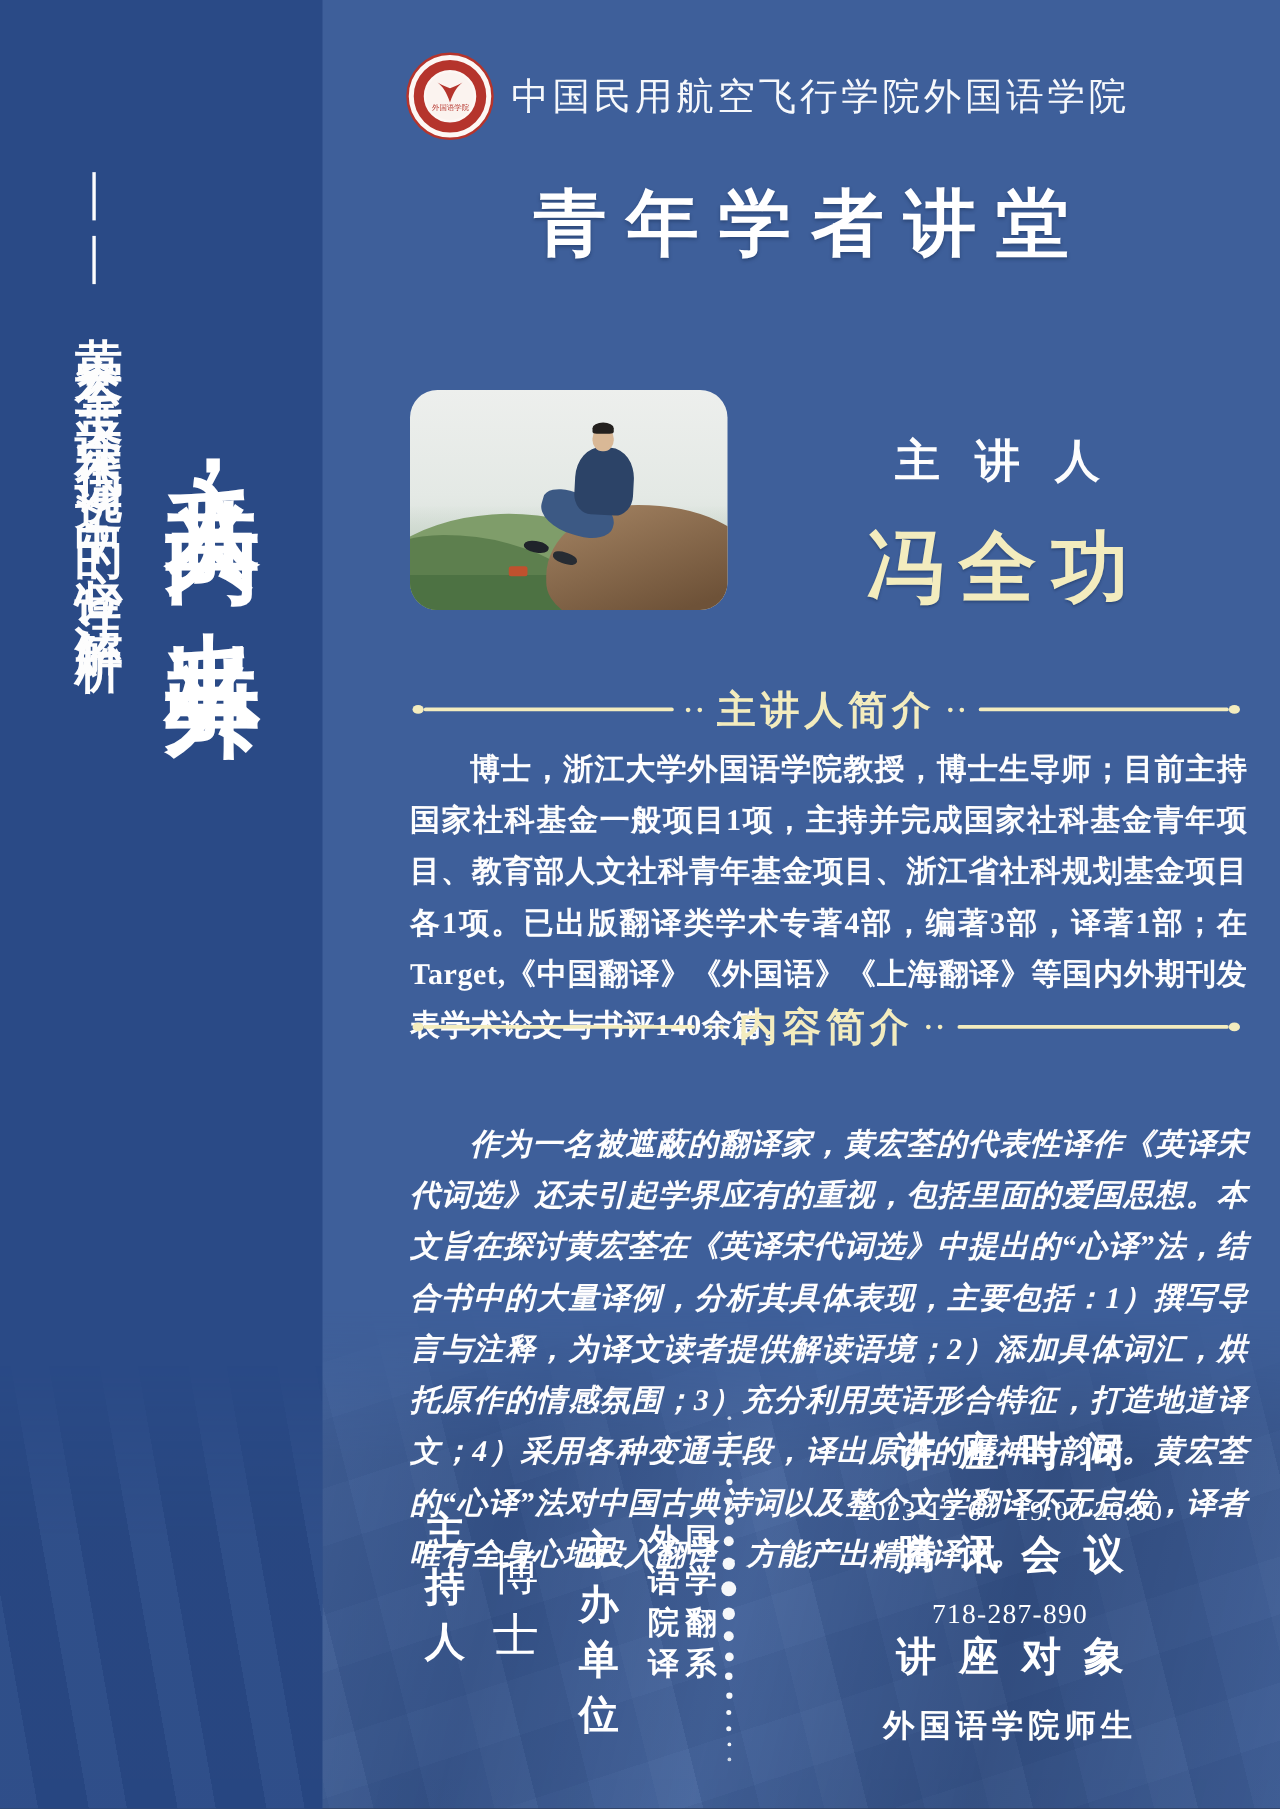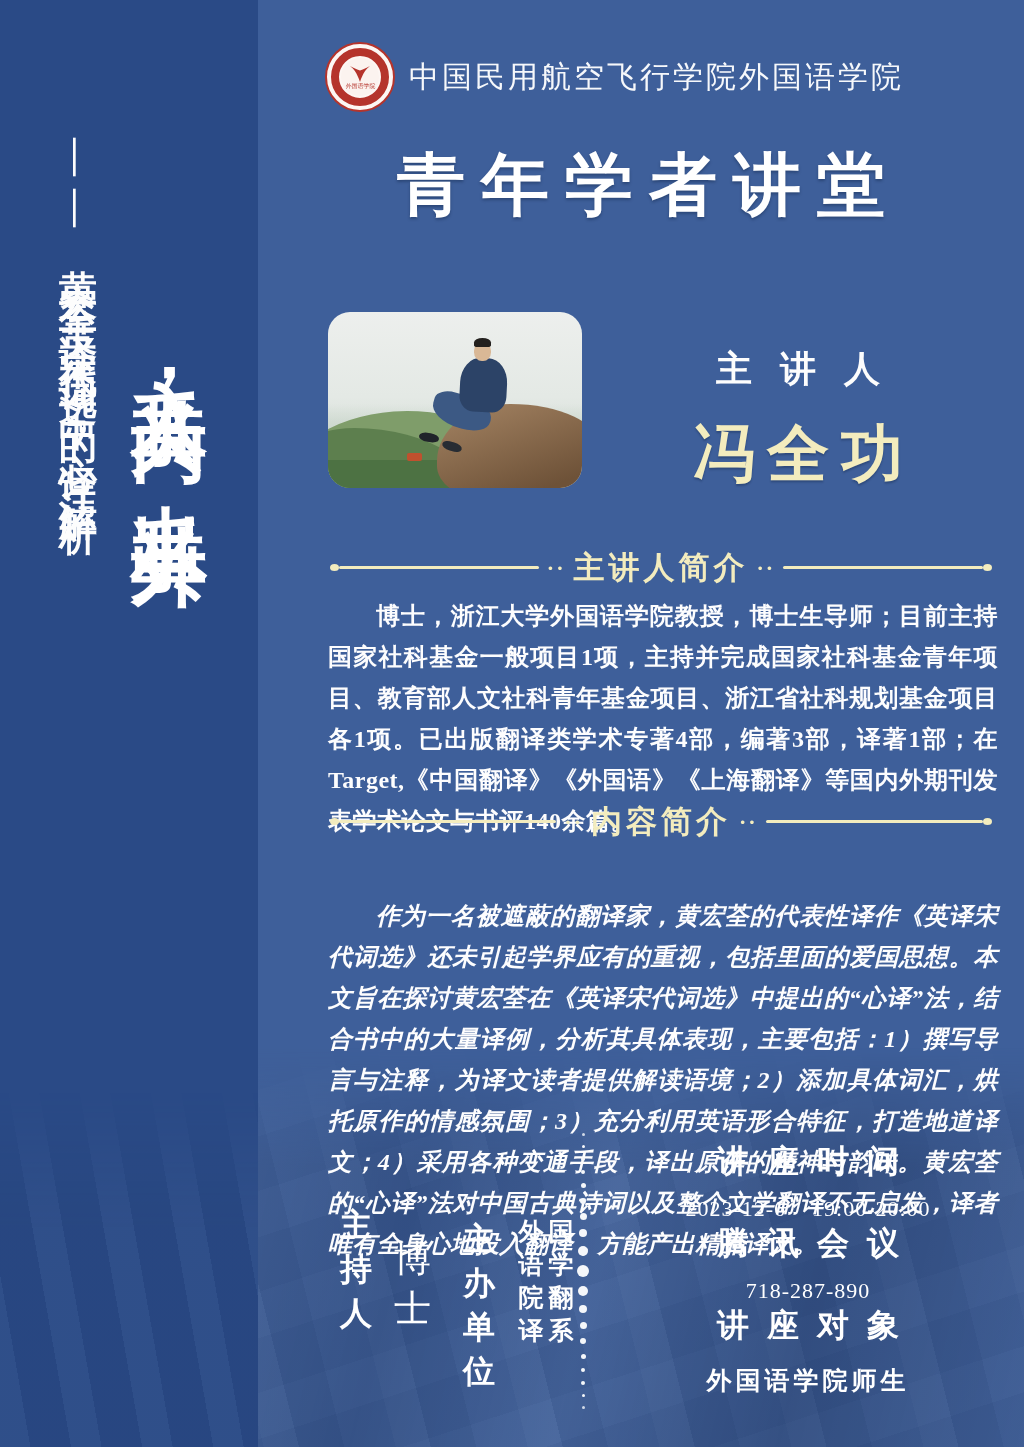--- a/index.html
+++ b/index.html
@@ -39,21 +39,21 @@
   .org-header{position:absolute;left:325px;top:42px;display:flex;align-items:center;gap:14px;}
   .seal{position:relative;width:70px;height:70px;border-radius:50%;background:#fdf7f4;border:2px solid #b5342c;box-sizing:border-box;flex:0 0 auto;}
   .seal-band{position:absolute;inset:4px;border-radius:50%;border:8px solid #b5342c;box-sizing:border-box;}
   .seal-core{position:absolute;inset:14px;border-radius:50%;background:#fbf3ef;display:flex;flex-direction:column;align-items:center;justify-content:center;overflow:hidden;}
   .seal-v{width:24px;height:18px;fill:#b5342c;}
   .seal-text{font-size:7px;color:#b5342c;line-height:1;transform:scale(.85);white-space:nowrap;}
   .org-name{font-size:30px;color:#f6f8fb;letter-spacing:3px;font-weight:500;}
   
   .main-title{
     position:absolute;left:258px;top:140px;width:766px;text-align:center;
-    font-size:68px;font-weight:800;letter-spacing:16px;padding-left:16px;box-sizing:border-box;
+    font-size:58px;font-weight:800;letter-spacing:16px;padding-left:16px;box-sizing:border-box;
     color:#ffffff;text-shadow:0 2px 3px rgba(10,25,55,.35);
   }
   
   .speaker-row{position:absolute;left:328px;top:312px;width:660px;height:176px;display:flex;}
   .photo{position:relative;width:254px;height:176px;border-radius:22px;overflow:hidden;flex:0 0 auto;
     background:linear-gradient(180deg,#edefed 0%,#e4e9e5 48%,#dde4de 62%);}
   .ph-haze{position:absolute;left:0;right:0;top:52%;height:16%;background:linear-gradient(180deg,rgba(208,218,208,0),rgba(186,202,188,.55));}
   .ph-hill-far{position:absolute;left:-18%;top:56%;width:95%;height:62%;background:#7f9d6a;border-radius:55% 60% 0 0/75% 85% 0 0;transform:rotate(-4deg);}
   .ph-hill-near{position:absolute;left:-24%;top:66%;width:88%;height:64%;background:#5d7f4e;border-radius:45% 70% 0 0/65% 90% 0 0;}
   .ph-grass{position:absolute;left:0;bottom:0;width:52%;height:16%;background:#4d7243;}

